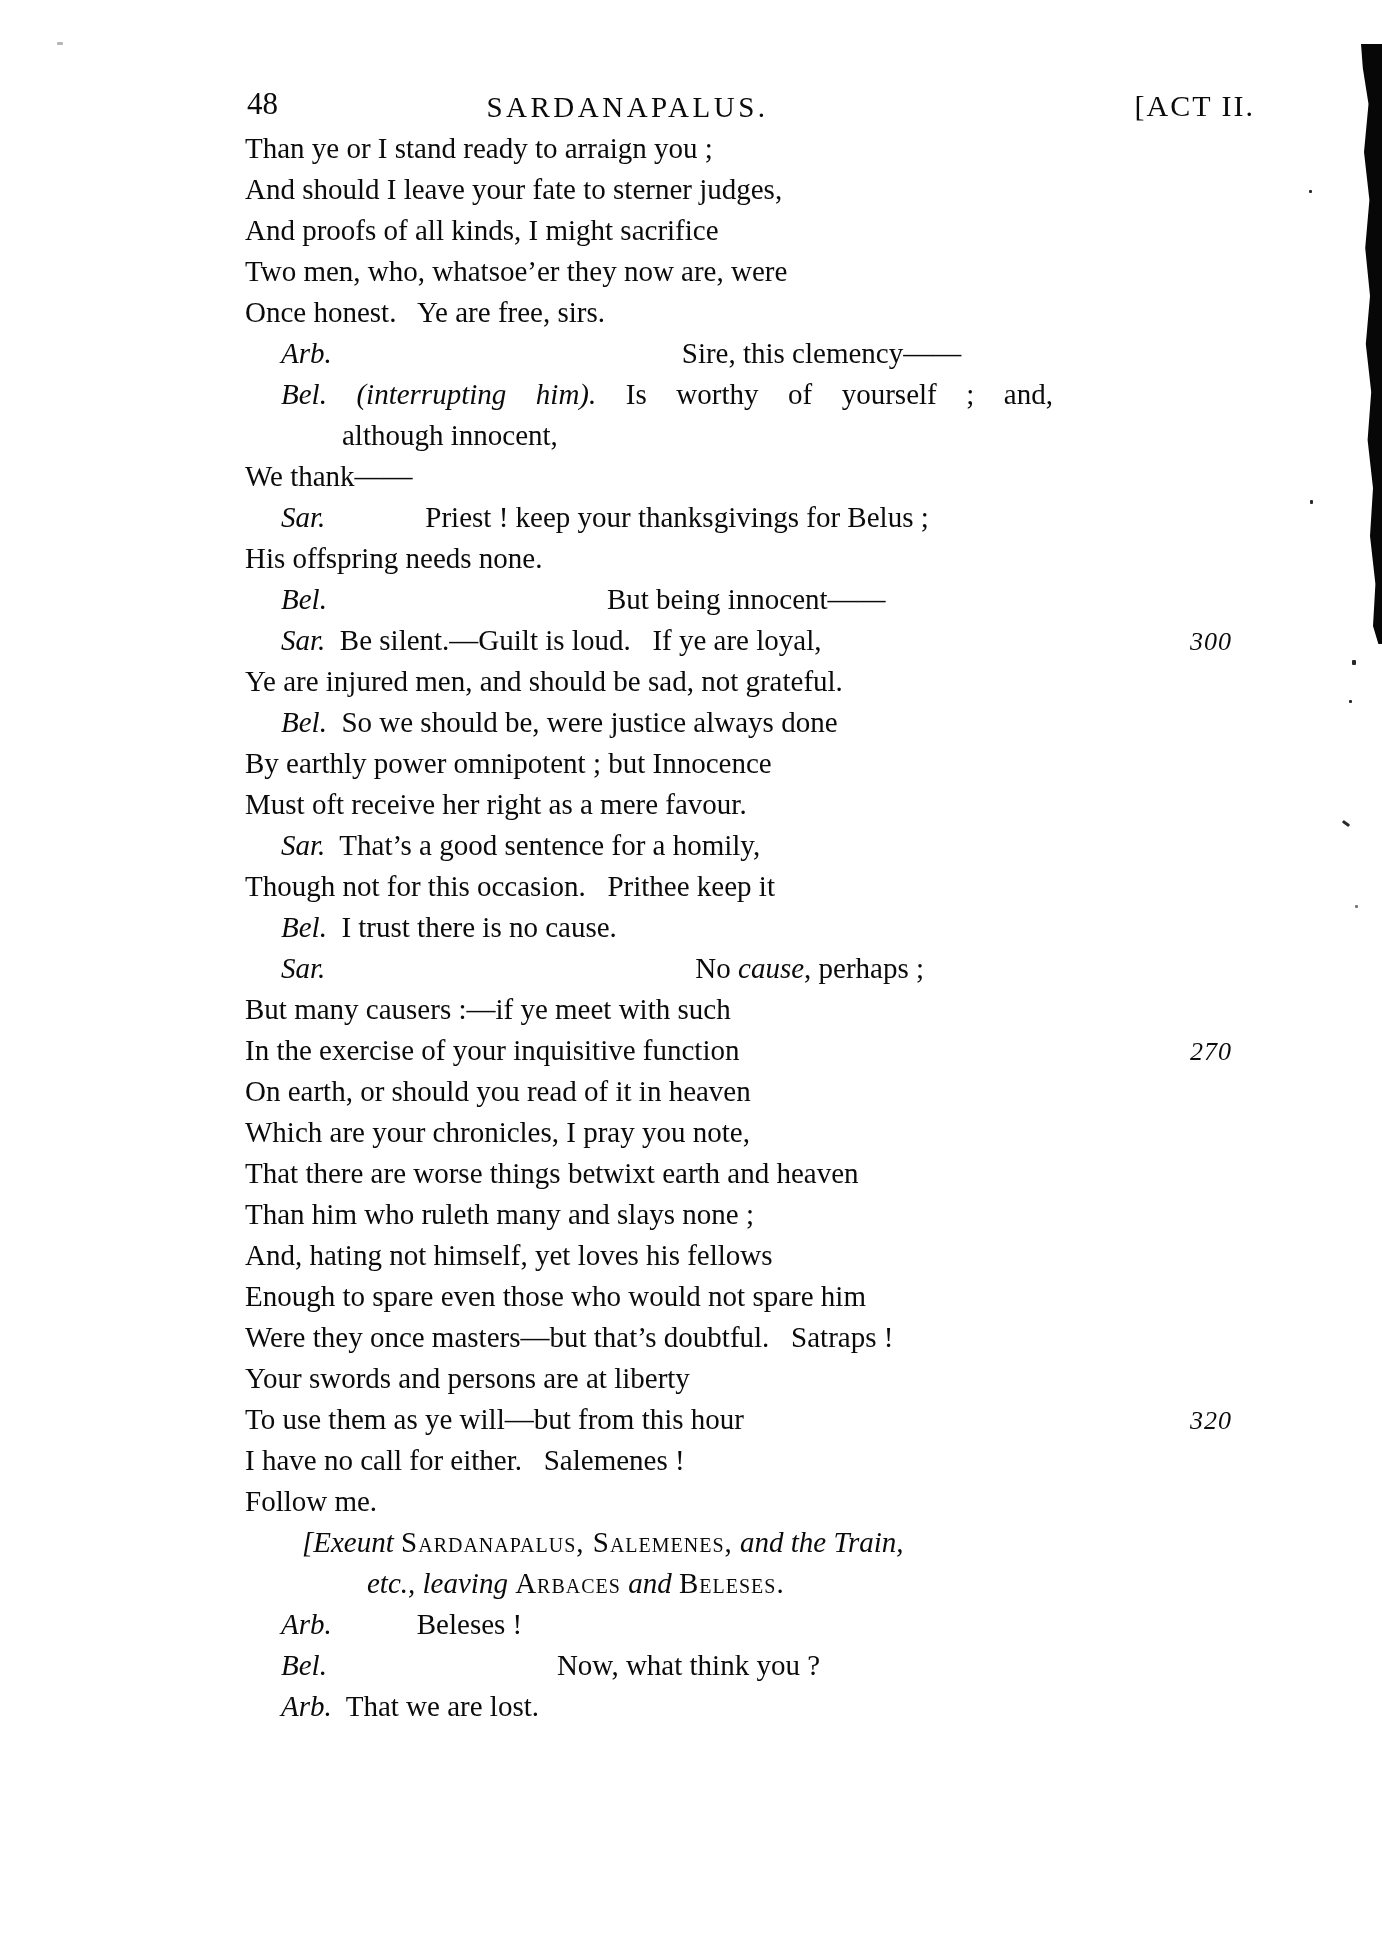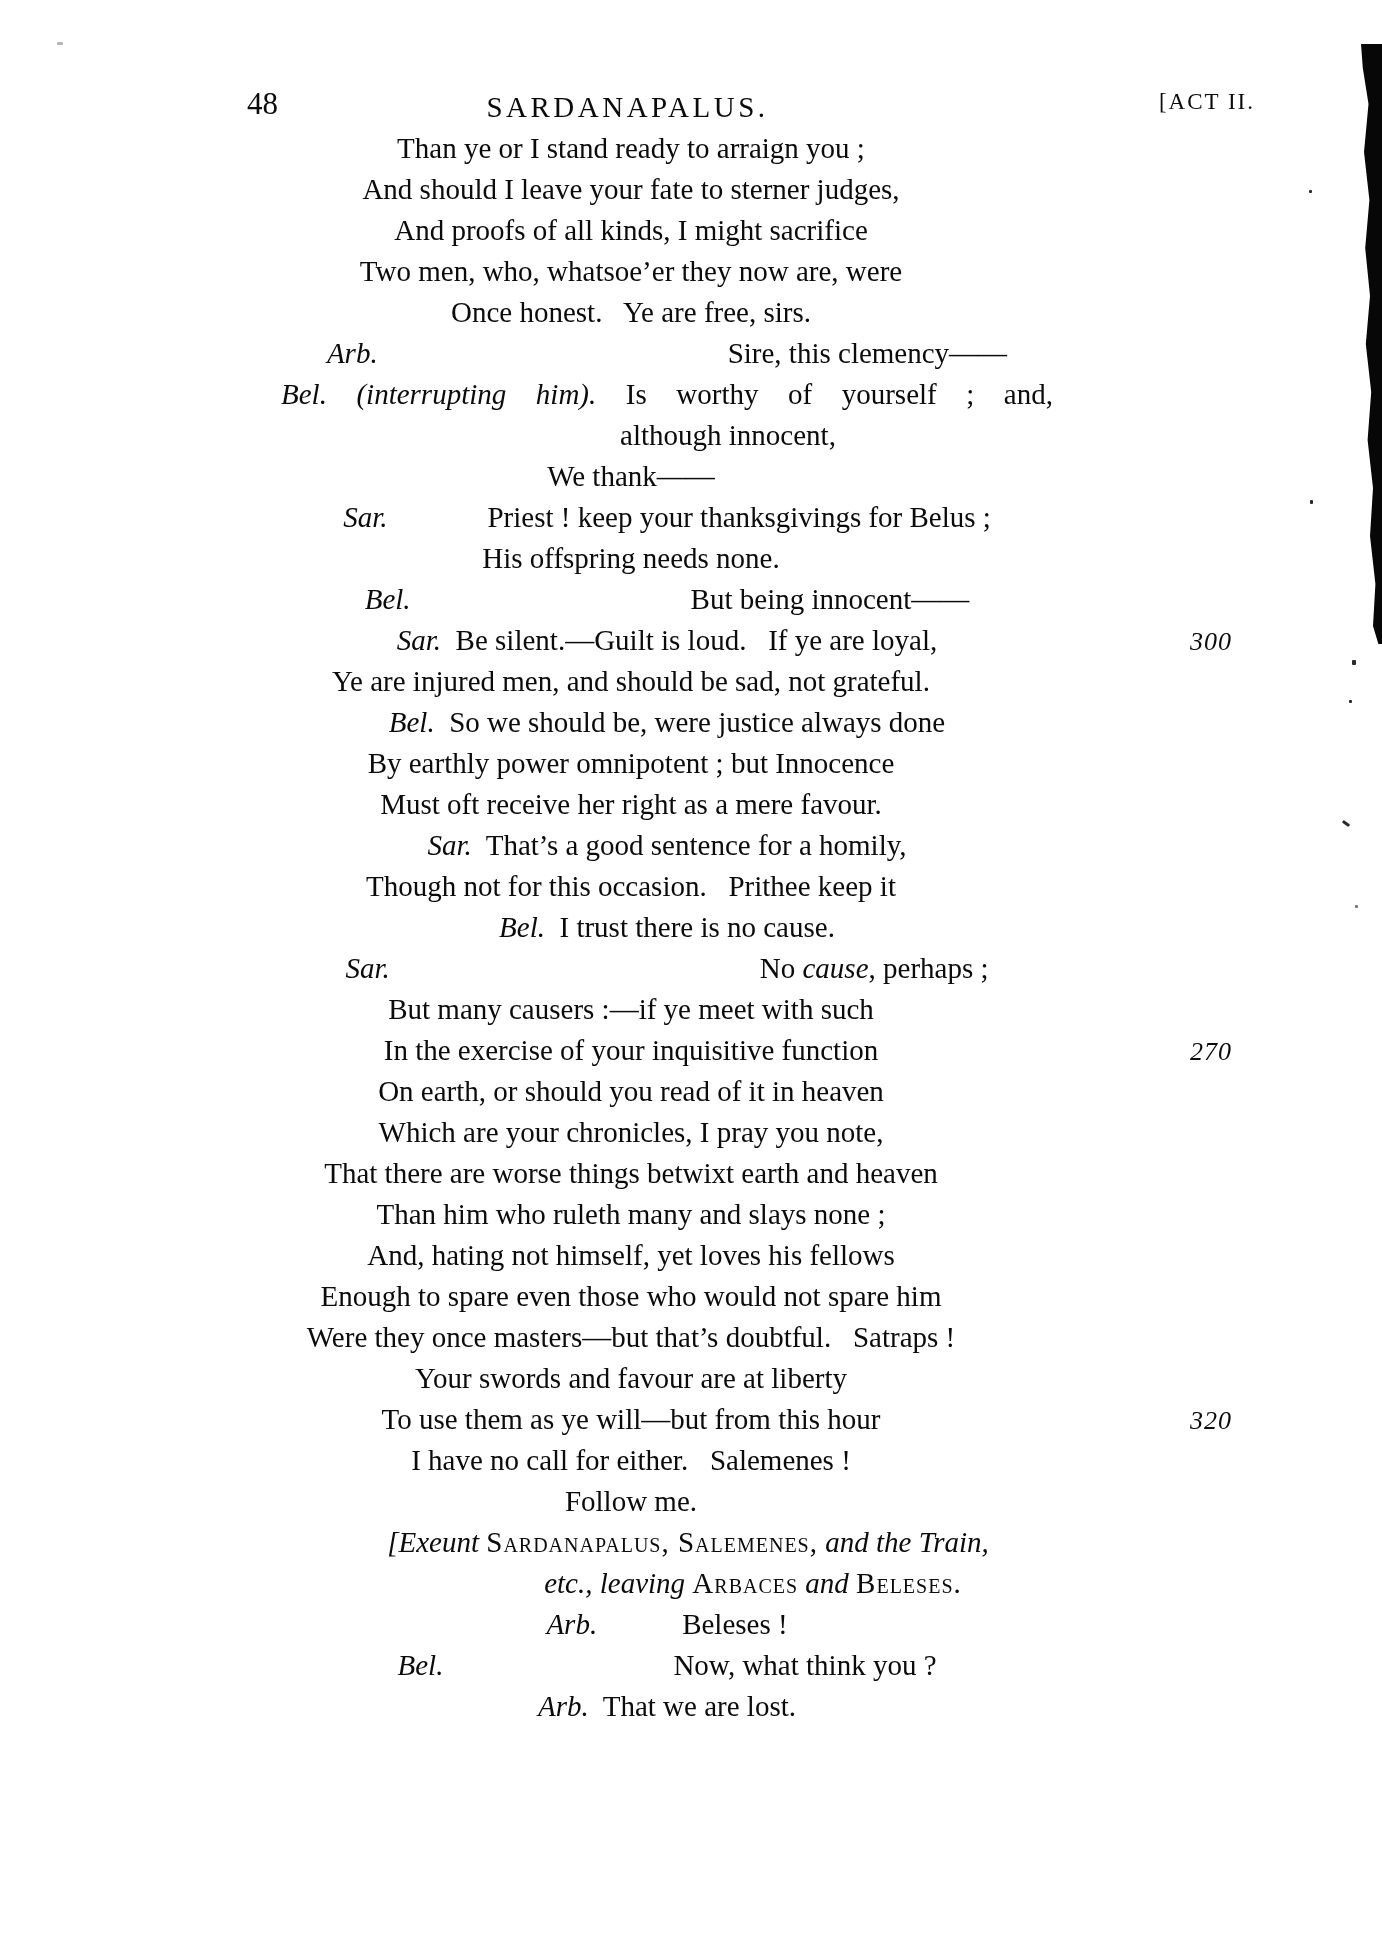--- a/index.html
+++ b/index.html
@@ -8,23 +8,23 @@
     background:#ffffff;
     font-family:"Liberation Serif", serif;
     color:#0b0b0b;
     position:relative;
     overflow:hidden;
   }
   .content{position:absolute;left:245px;top:86px;width:1010px;}
   .header{position:relative;height:38px;margin-bottom:4px;}
   .pagenum{position:absolute;left:2px;top:0;font-size:31px;}
   .title{position:absolute;left:0;top:5px;width:765px;text-align:center;font-size:29px;letter-spacing:3.5px;}
-  .act{position:absolute;right:0;top:3px;font-size:23px;letter-spacing:2px;text-align:center;}
+  .act{position:absolute;right:0;top:3px;font-size:30px;letter-spacing:2px;text-align:center;}
   .bodytext{font-size:29px;line-height:41px;}
-  .line{position:relative;white-space:pre-wrap;width:772px;text-align:center;}
+  .line{position:relative;white-space:pre-wrap;width:772px;}
   .line.justify{text-align:justify;text-align-last:justify;}
   .ind-speaker{padding-left:36px;}
   .ind-cont{padding-left:97px;}
   .ind-stage1{padding-left:57px;}
   .ind-stage2{padding-left:122px;}
   .i{font-style:italic;}
   .sc{font-variant:small-caps;letter-spacing:1px;}
   .gap{display:inline-block;height:1px;}
   .num{position:absolute;left:945px;top:1px;font-size:26px;letter-spacing:1px;font-style:italic;}
   
@@ -68,21 +68,21 @@
       <div class="line ind-speaker"><span class="i">Sar.</span><span class="gap" style="width: 370px;"></span><span>No </span><span class="i">cause</span><span>, perhaps ;</span></div>
       <div class="line"><span>But many causers :—if ye meet with such</span></div>
       <div class="line"><span>In the exercise of your inquisitive function</span><span class="num">270</span></div>
       <div class="line"><span>On earth, or should you read of it in heaven</span></div>
       <div class="line"><span>Which are your chronicles, I pray you note,</span></div>
       <div class="line"><span>That there are worse things betwixt earth and heaven</span></div>
       <div class="line"><span>Than him who ruleth many and slays none ;</span></div>
       <div class="line"><span>And, hating not himself, yet loves his fellows</span></div>
       <div class="line"><span>Enough to spare even those who would not spare him</span></div>
       <div class="line"><span>Were they once masters—but that’s doubtful.   Satraps !</span></div>
-      <div class="line"><span>Your swords and favour are at liberty</span></div>
+      <div class="line"><span>Your swords and persons are at liberty</span></div>
       <div class="line"><span>To use them as ye will—but from this hour</span><span class="num">320</span></div>
       <div class="line"><span>I have no call for either.   Salemenes !</span></div>
       <div class="line"><span>Follow me.</span></div>
       <div class="line ind-stage1"><span class="i">[Exeunt </span><span class="sc">Sardanapalus, Salemenes,</span><span class="i"> and the Train,</span></div>
       <div class="line ind-stage2"><span class="i">etc., leaving </span><span class="sc">Arbaces</span><span class="i"> and </span><span class="sc">Beleses.</span></div>
       <div class="line ind-speaker"><span class="i">Arb.</span><span class="gap" style="width: 85px;"></span><span>Beleses !</span></div>
       <div class="line ind-speaker"><span class="i">Bel.</span><span class="gap" style="width: 230px;"></span><span>Now, what think you ?</span></div>
       <div class="line ind-speaker"><span class="i">Arb.</span><span>  That we are lost.</span></div>
     </div>
 </div>

